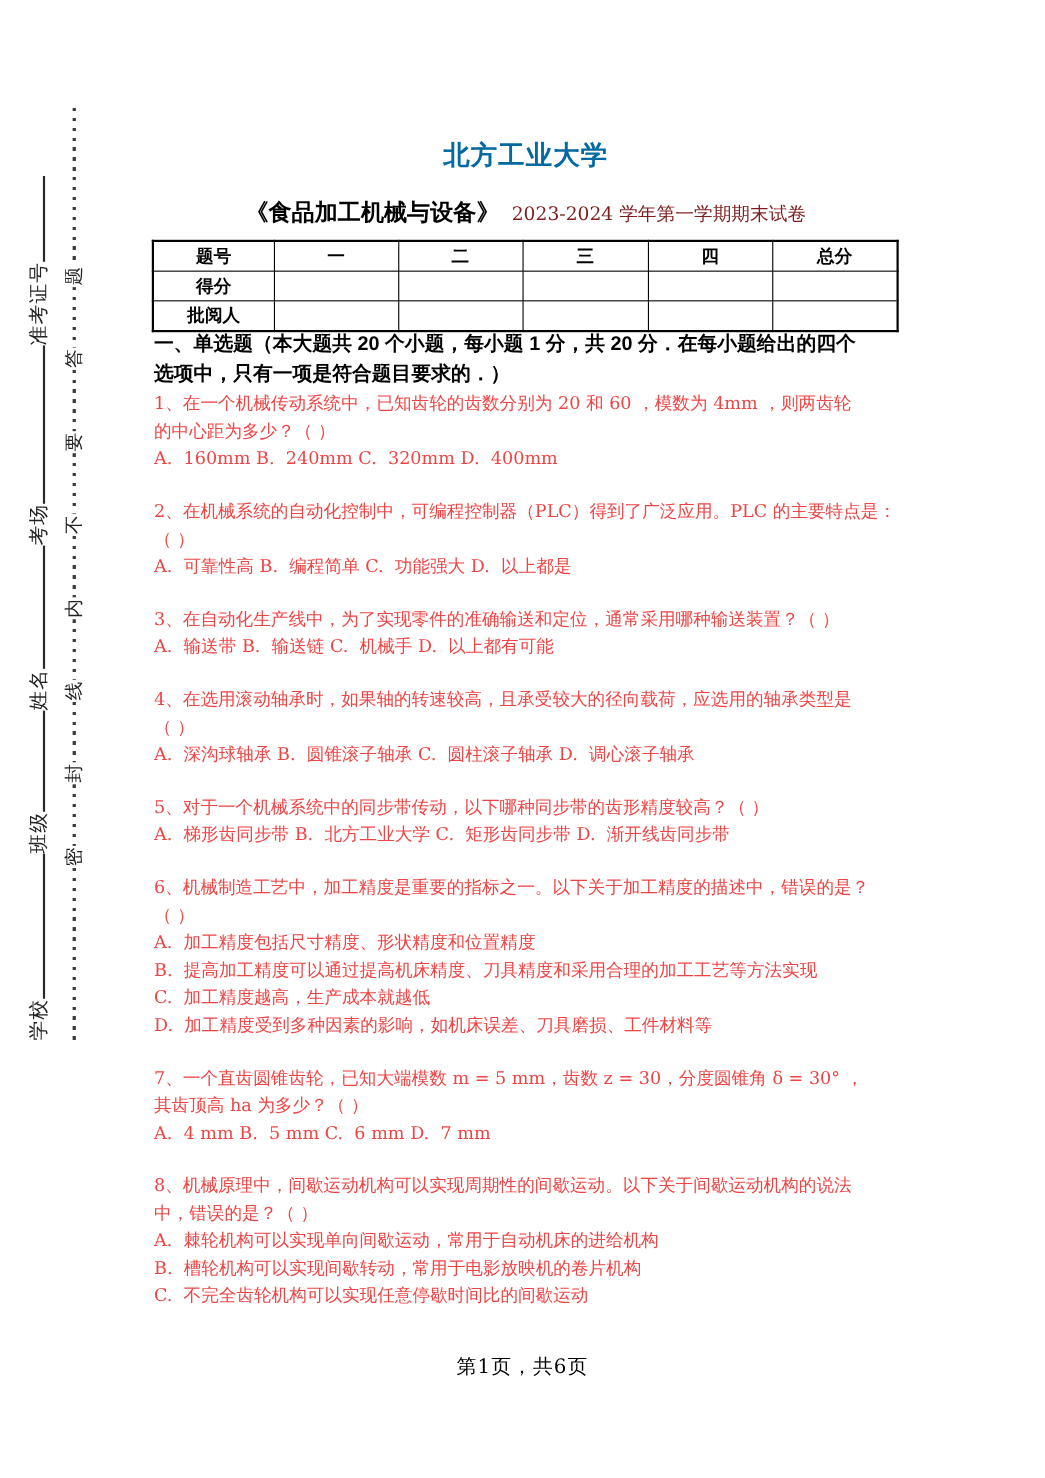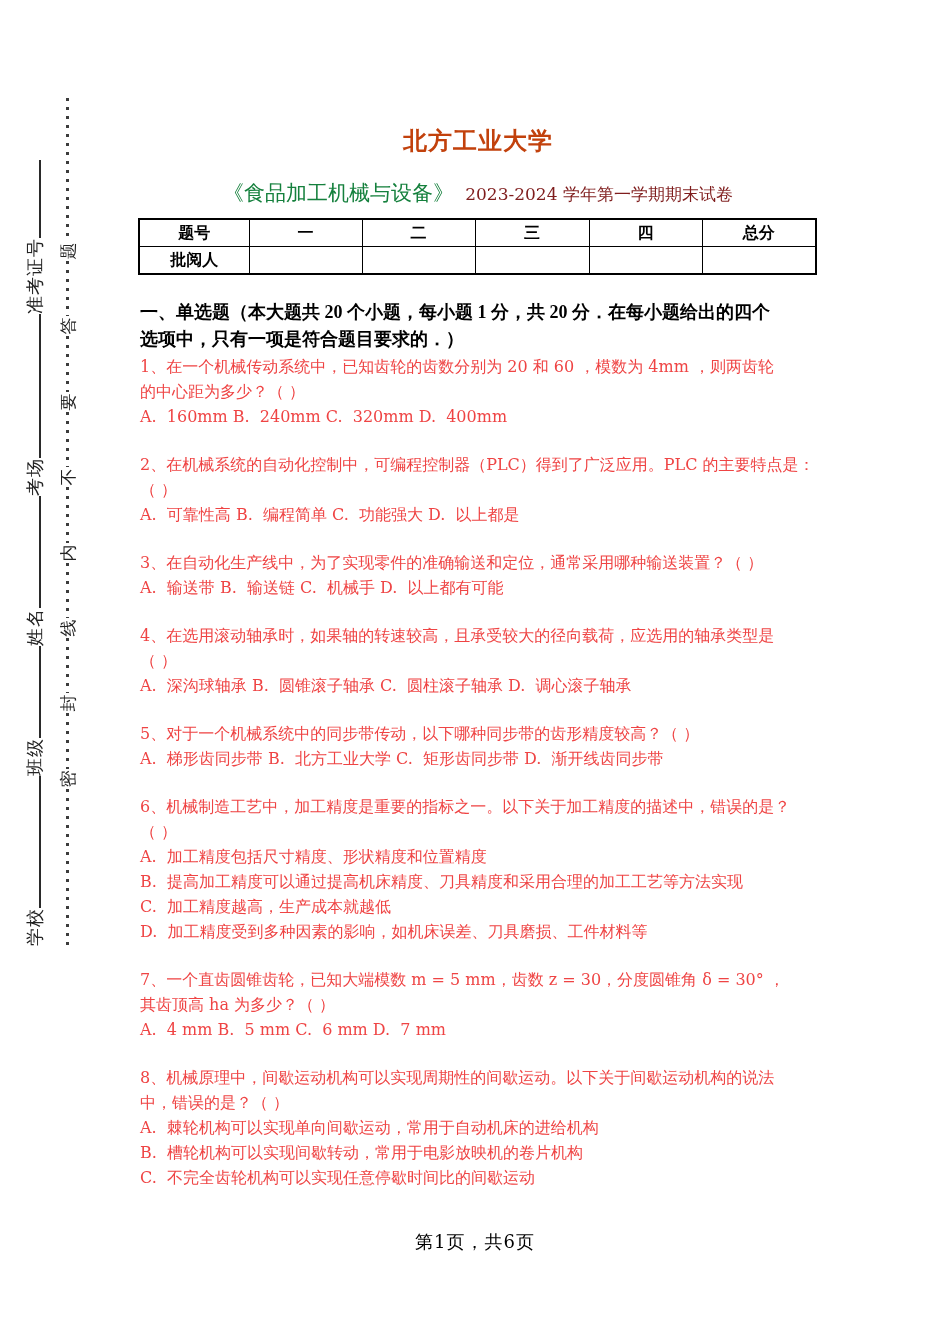--- a/index.html
+++ b/index.html
@@ -22,40 +22,40 @@
   }
   .seal-seg{width:3px;background:repeating-linear-gradient(#3c3c3c 0 3px,transparent 3px 9px);}
   .seg-top{flex:150 1 0;}
   .seg-mid{flex:58 1 0;}
   .seg-bottom{flex:165 1 0;}
   .seal-char{flex:none;height:20px;line-height:20px;font-size:17px;transform:rotate(-90deg);color:#222;}
   
   .univ-title{
     position:absolute;left:140px;top:126px;width:676px;text-align:center;
     font-family:"DejaVu Sans","Liberation Sans",sans-serif;font-weight:700;font-size:24px;line-height:30px;
-    letter-spacing:1px;color:#c2410c;
+    letter-spacing:1px;color:#0369a1;
   }
   .subtitle{position:absolute;left:140px;top:179px;width:676px;text-align:center;white-space:nowrap;}
   .course-title{
-    font-family:"DejaVu Sans","Liberation Sans",sans-serif;font-weight:400;font-size:21px;color:#15803d;
+    font-family:"DejaVu Sans","Liberation Sans",sans-serif;font-weight:700;font-size:21px;color:#000000;
   }
   .exam-info{font-size:17px;color:#7f1d1d;margin-left:6px;}
   
   .score-table{
     position:absolute;left:138px;top:218px;width:677px;
     border-collapse:collapse;table-layout:fixed;border:2px solid #000;
   }
   .score-table td{
     border:1px solid #000;height:24px;padding:1px;text-align:center;vertical-align:middle;
     font-family:"DejaVu Sans","Liberation Sans",sans-serif;font-weight:700;font-size:16px;color:#000;
   }
   
   .section-heading{
     position:absolute;left:140px;top:299px;width:700px;
-    font-family:Liberation Serif, serif;font-weight:700;font-size:18px;line-height:27px;
+    font-family:Liberation Sans, sans-serif;font-weight:700;font-size:18px;line-height:27px;
     color:#000;
   }
   .section-heading div{white-space:pre;}
   
   .questions{position:absolute;left:140px;top:354px;width:705px;}
   .question{margin:0 0 23px 0;}
   .q-line{white-space:pre;font-size:16px;line-height:25px;color:#ef4444;}
   
   .page-footer{
     position:absolute;left:0;top:1230px;width:950px;text-align:center;
@@ -105,20 +105,28 @@
         <col style="width:114px">
     </colgroup>
     <tbody>
       <tr>
         <td>题号</td>
         <td>一</td>
         <td>二</td>
         <td>三</td>
         <td>四</td>
         <td>总分</td>
+      </tr>
+      <tr>
+        <td>得分</td>
+        <td></td>
+        <td></td>
+        <td></td>
+        <td></td>
+        <td></td>
       </tr>
       <tr>
         <td>批阅人</td>
         <td></td>
         <td></td>
         <td></td>
         <td></td>
         <td></td>
       </tr>
     </tbody>

